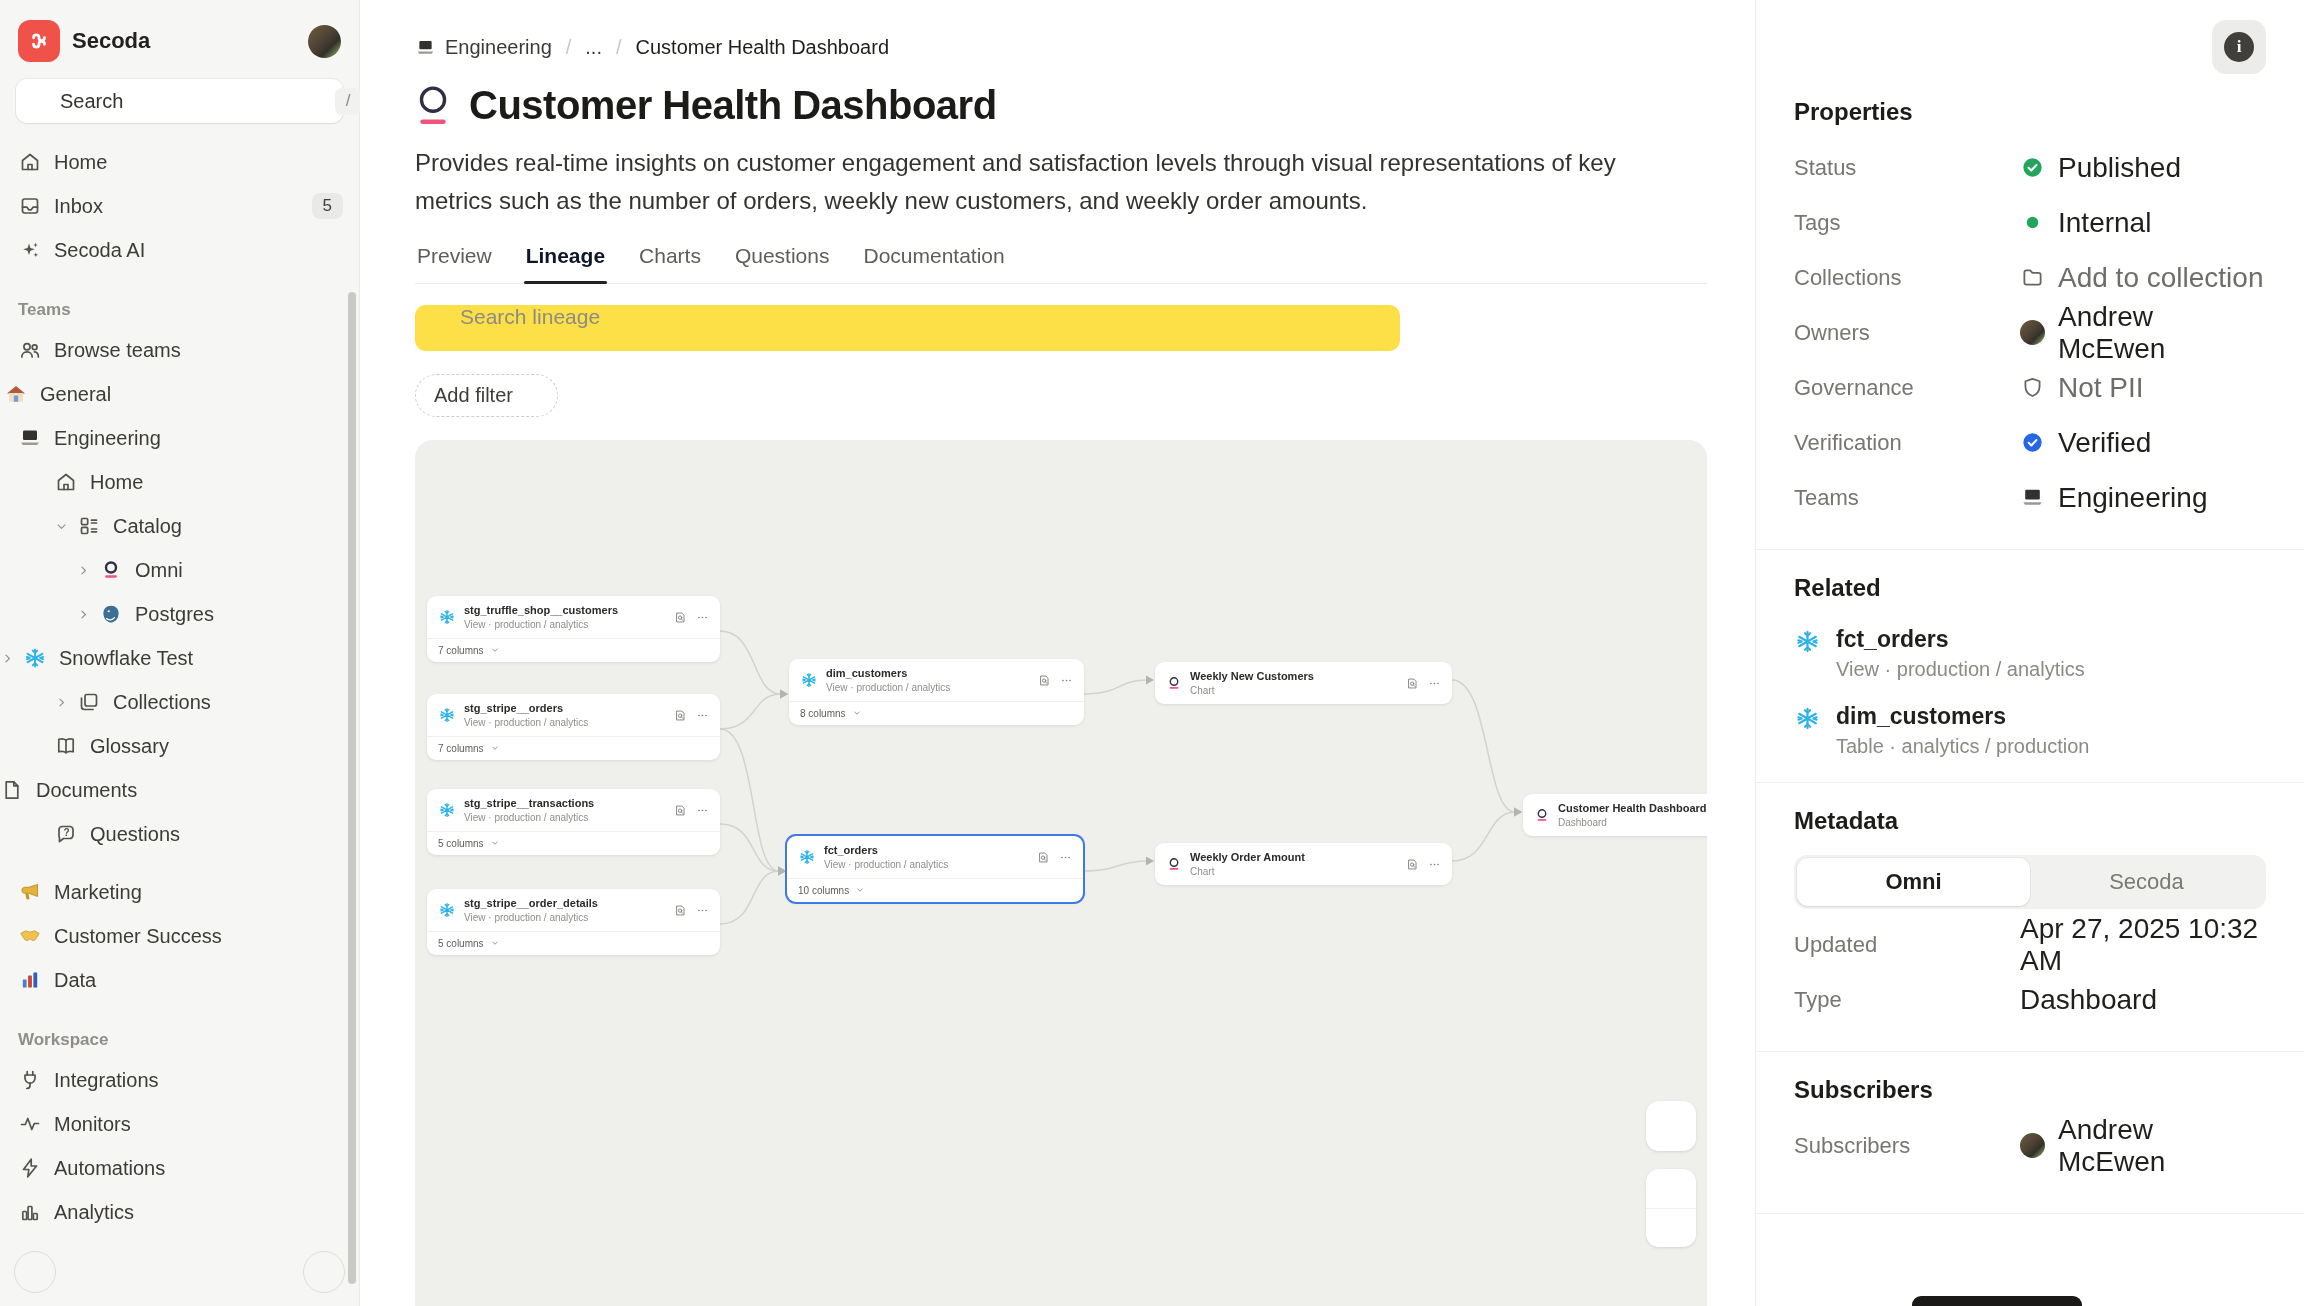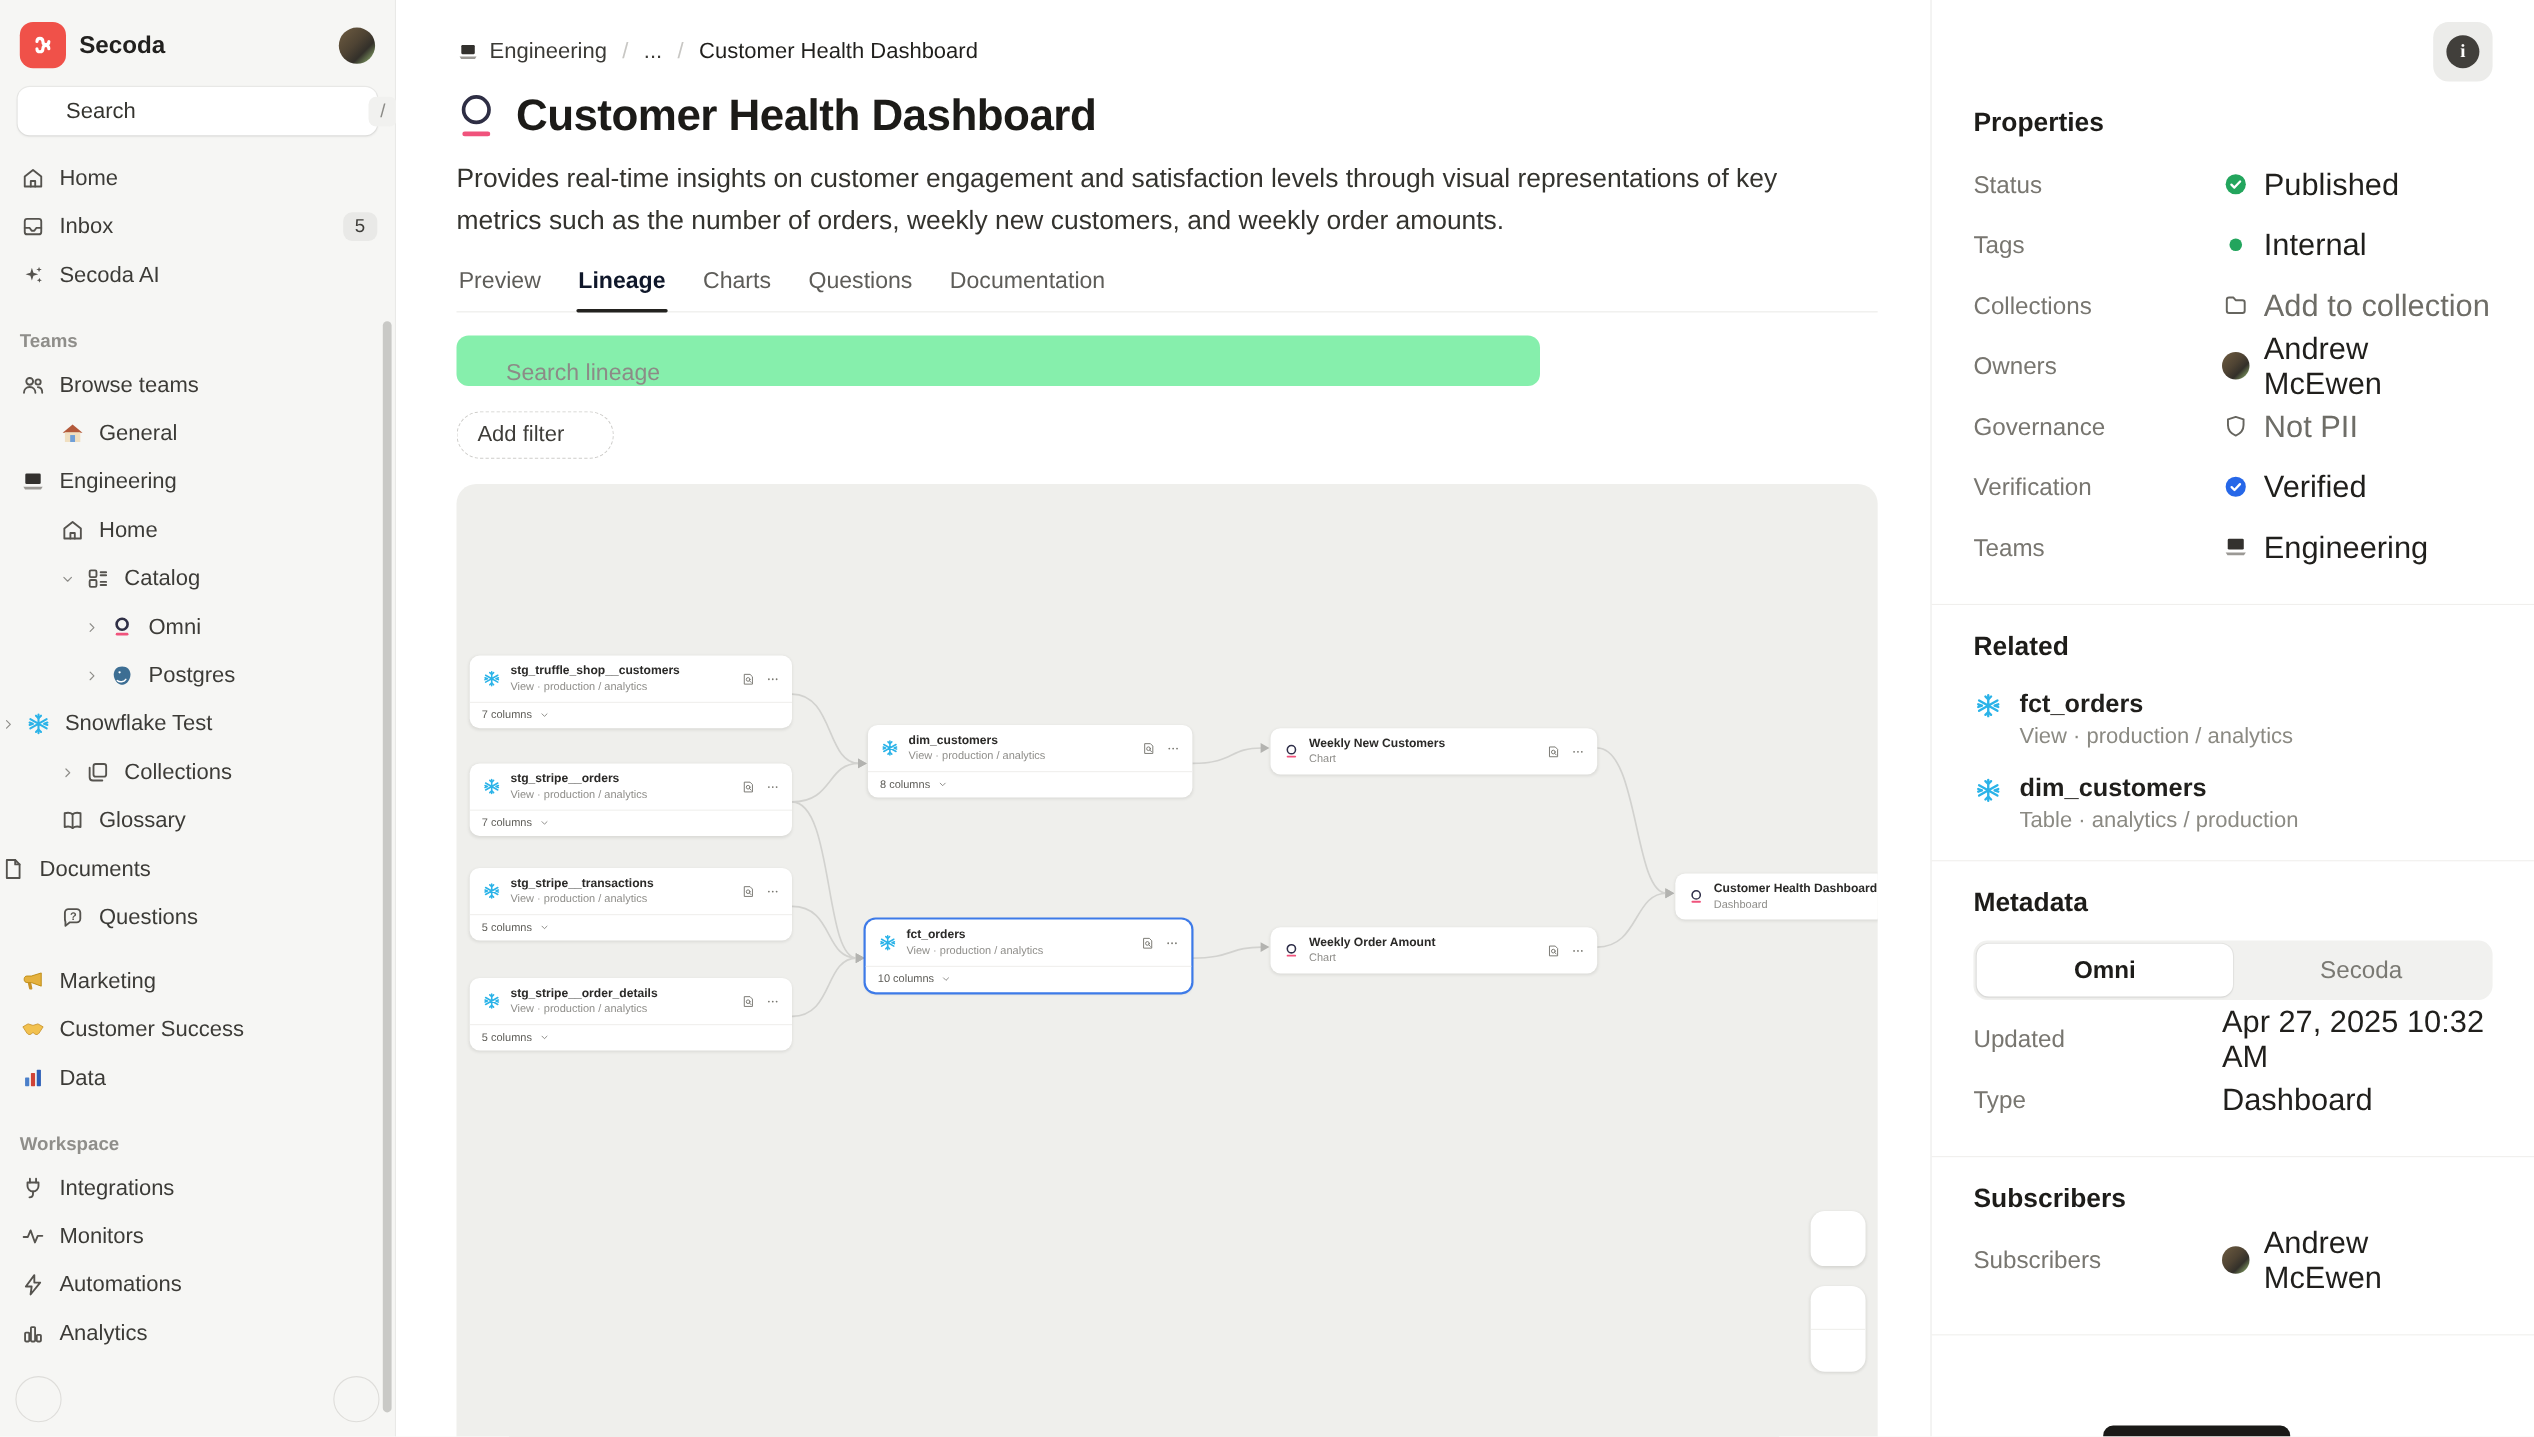--- a/index.html
+++ b/index.html
@@ -47,21 +47,21 @@
   .title-row { display:flex; align-items:center; gap:18px; margin-top:14px; }
   .page-title { font-size:40px; font-weight:700; letter-spacing:-0.5px; color:#1c1b18; }
   .desc { position:relative; margin-top:16px; width:1292px; }
   .desc-text { width:1245px; font-size:24px; line-height:38px; color:#34332e; }
   .desc-spark { position:absolute; right:2px; top:2px; width:26px; height:26px; }
   .tabs { display:flex; gap:30px; margin-top:24px; border-bottom:1px solid #ecebe8; }
   .tab { font-size:21px; color:#5e5d59; padding:0 2px 15px; cursor:pointer; position:relative; }
   .tab.active { color:#0f172a; font-weight:700; }
   .tab.active::after { content:""; position:absolute; left:0; right:0; bottom:-1px; height:3.5px; background:#23221f; border-radius:3px; }
   .lin-toolbar { margin-top:21px; display:flex; align-items:center; }
-  .lin-search { width:985px; height:46px; background:#86efac; border-radius:11px; display:flex; align-items:flex-end; gap:11px; padding:0 14px; }
+  .lin-search { width:985px; height:46px; background:#fde047; border-radius:11px; display:flex; align-items:flex-start; gap:11px; padding:0 14px; }
   .lin-search .ic { width:20px; height:20px; color:#82817d; }
   .lin-search input { border:none; outline:none; background:transparent; flex:1; font-size:21px; font-family:inherit; color:#34332f; }
   .lin-search input::placeholder { color:#8c8b87; }
   .lin-icons { margin-left:auto; display:flex; gap:34px; }
   .lin-icons .ic { width:23px; height:23px; color:#454440; cursor:pointer; }
   .add-filter { margin-top:23px; display:inline-flex; align-items:center; gap:9px; border:1.6px dashed #cecdca; border-radius:999px; padding:9px 18px; font-size:20px; color:#3e3d39; cursor:pointer; }
   .add-filter .ic { width:17px; height:17px; color:#45443f; }
 
   
   .canvas { margin-top:23px; height:940px; background:#efefec; border-radius:18px; position:relative; overflow:hidden; }
@@ -170,21 +170,21 @@
         <span class="ic side-ic">
           <svg viewBox="0 0 24 24" fill="none" stroke="currentColor" stroke-width="1.7" stroke-linecap="round" stroke-linejoin="round">
             <circle cx="9" cy="8.7" r="3.1"></circle>
             <path d="M3.8 19 C3.8 15.9 6.1 13.8 9 13.8 C11.9 13.8 14.2 15.9 14.2 19"></path>
             <circle cx="16.6" cy="9.3" r="2.4"></circle>
             <path d="M16.4 13.9 C18.8 14.1 20.4 16 20.4 19"></path>
           </svg>
         </span>
         <span class="side-label">Browse teams</span>
       </div>
-      <div class="side-item" style="padding-left: 18px; margin-left: 36px;">
+      <div class="side-item" style="padding-left: 4px;">
         <span class="ic side-ic">
           <svg viewBox="0 0 24 24">
             <path d="M3 11.5 L12 4 L21 11.5 Z" fill="#b3593a"></path>
             <rect x="5" y="11" width="14" height="8.8" fill="#f0dfc0"></rect>
             <rect x="9.8" y="13.5" width="4.4" height="6.3" fill="#6f9fd8"></rect>
           </svg>
         </span>
         <span class="side-label">General</span>
       </div>
       <div class="side-item" style="padding-left: 18px;">

